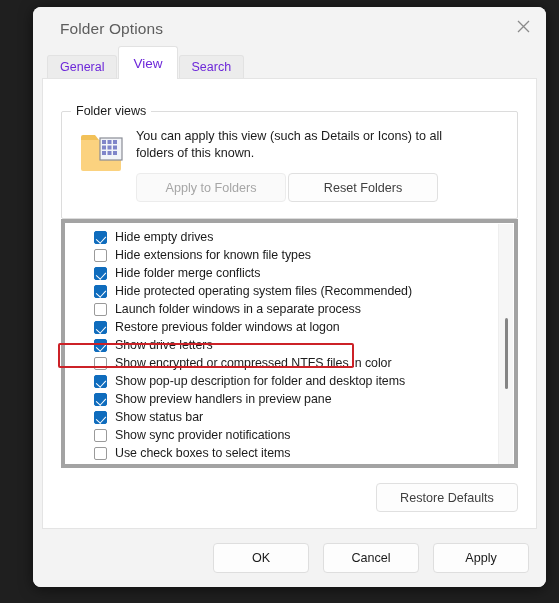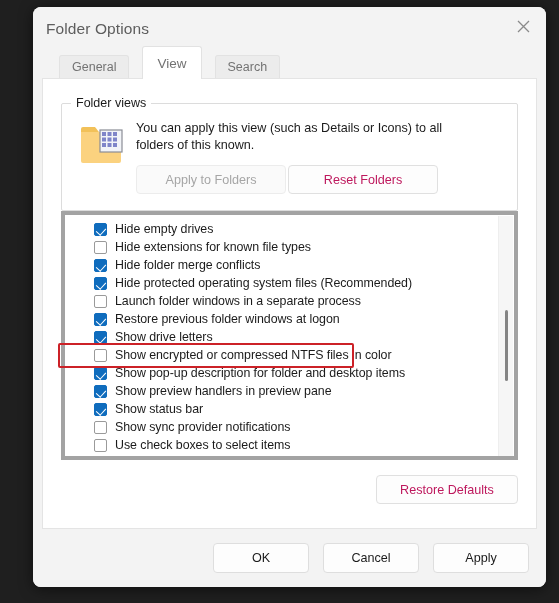--- a/index.html
+++ b/index.html
@@ -30,21 +30,21 @@
     flex-direction: column;
   }
 
   
   .titlebar {
     height: 44px;
     flex: 0 0 44px;
     background: #f3f3f3;
     display: flex;
     align-items: center;
-    padding-left: 13px;
+    padding-left: 27px;
     position: relative;
   }
   .title-text {
     font-size: 15.5px;
     color: #5d5d5d;
     letter-spacing: 0.1px;
   }
   .close-btn {
     position: absolute;
     right: 0; top: 0;
@@ -64,28 +64,27 @@
     background: #f3f3f3;
     position: relative;
     z-index: 3;
   }
   .tab {
     height: 23px;
     padding: 0 12px;
     display: flex;
     align-items: center;
     font-size: 12.5px;
-    color: #737373;
+    color: #6d28d9;
     background: #ececec;
     border: 1px solid #e2e2e2;
     border-bottom: none;
     border-radius: 3px 3px 0 0;
     margin-right: 1px;
     position: relative;
-    margin-left: 12px;
   }
   .tab.active {
     height: 27px;
     background: #ffffff;
     border-color: #e2e2e2;
     font-size: 13.5px;
     z-index: 4;
     margin-bottom: -1px;
     padding: 16px 14px;
   }
@@ -101,21 +100,21 @@
     padding: 14px 18px 0 18px;
     display: flex;
     flex-direction: column;
   }
 
   
   .groupbox {
     position: relative;
     border: 1px solid #dcdcdc;
     border-radius: 2px;
-    margin-top: 10px;
+    margin-top: 18px;
     padding: 16px 16px 16px 16px;
     flex: 0 0 auto;
   }
   .group-legend {
     position: absolute;
     top: -8px; left: 9px;
     background: #ffffff;
     padding: 0 5px;
     font-size: 12.5px;
     color: #1b1b1b;
@@ -135,21 +134,21 @@
     font-size: 12.6px;
     color: #1b1b1b;
     line-height: 17px;
     margin-bottom: 11px;
     max-width: 335px;
   }
   .btn-row { display: flex; gap: 2px; }
   .btn {
     font-family: "Liberation Sans", sans-serif;
     font-size: 12.6px;
-    color: #be185d;
+    color: #404040;
     background: #fdfdfd;
     border: 1px solid #e0e0e0;
     border-radius: 4px;
     height: 29px;
     min-width: 150px;
     padding: 0 10px;
     cursor: default;
   }
   .btn.disabled {
     color: #a6a6a6;

